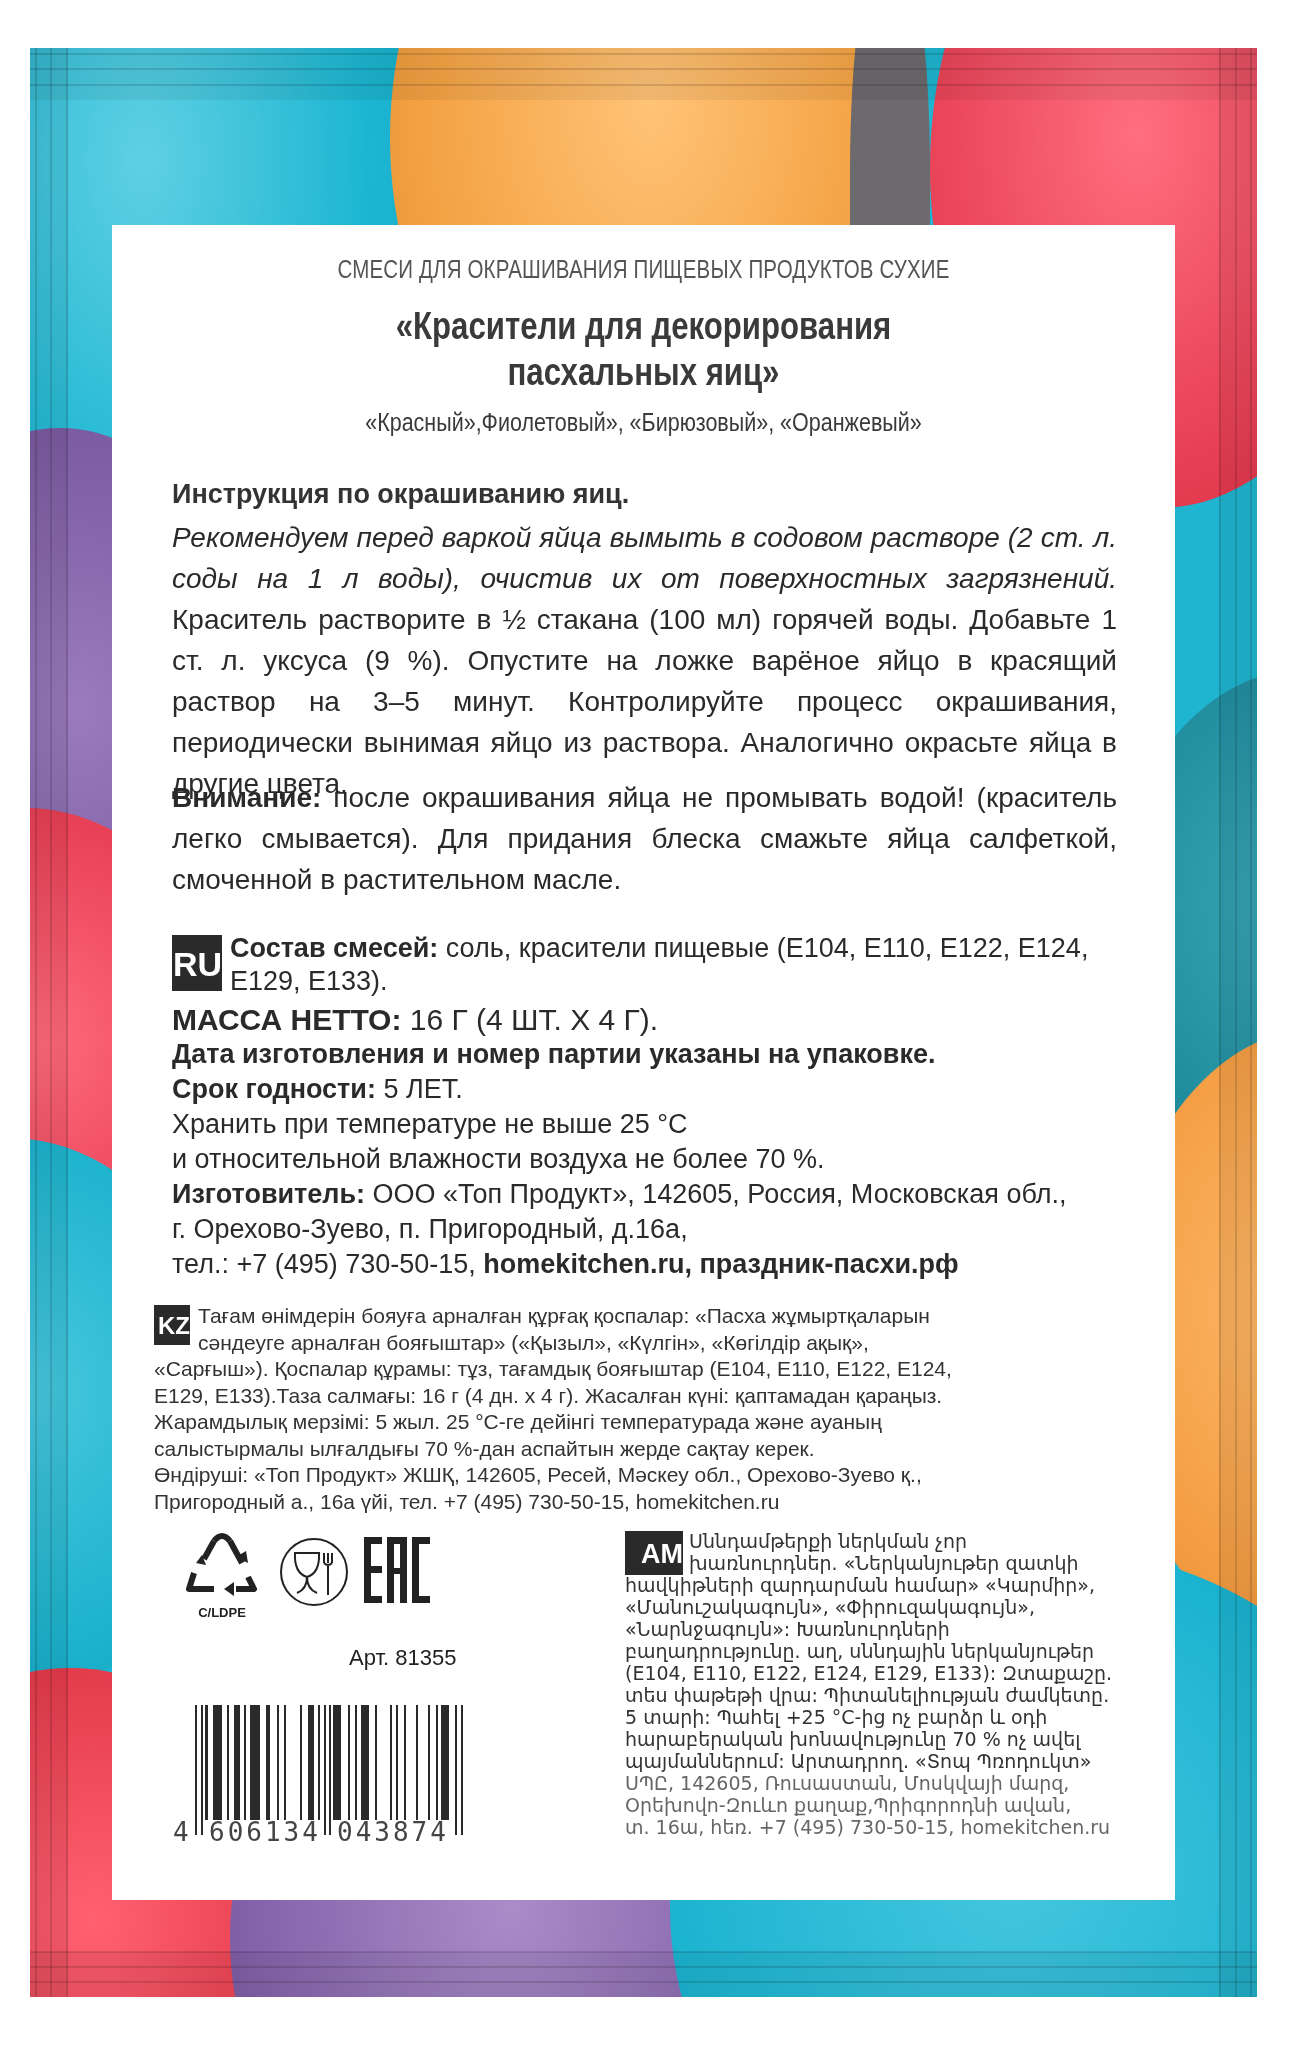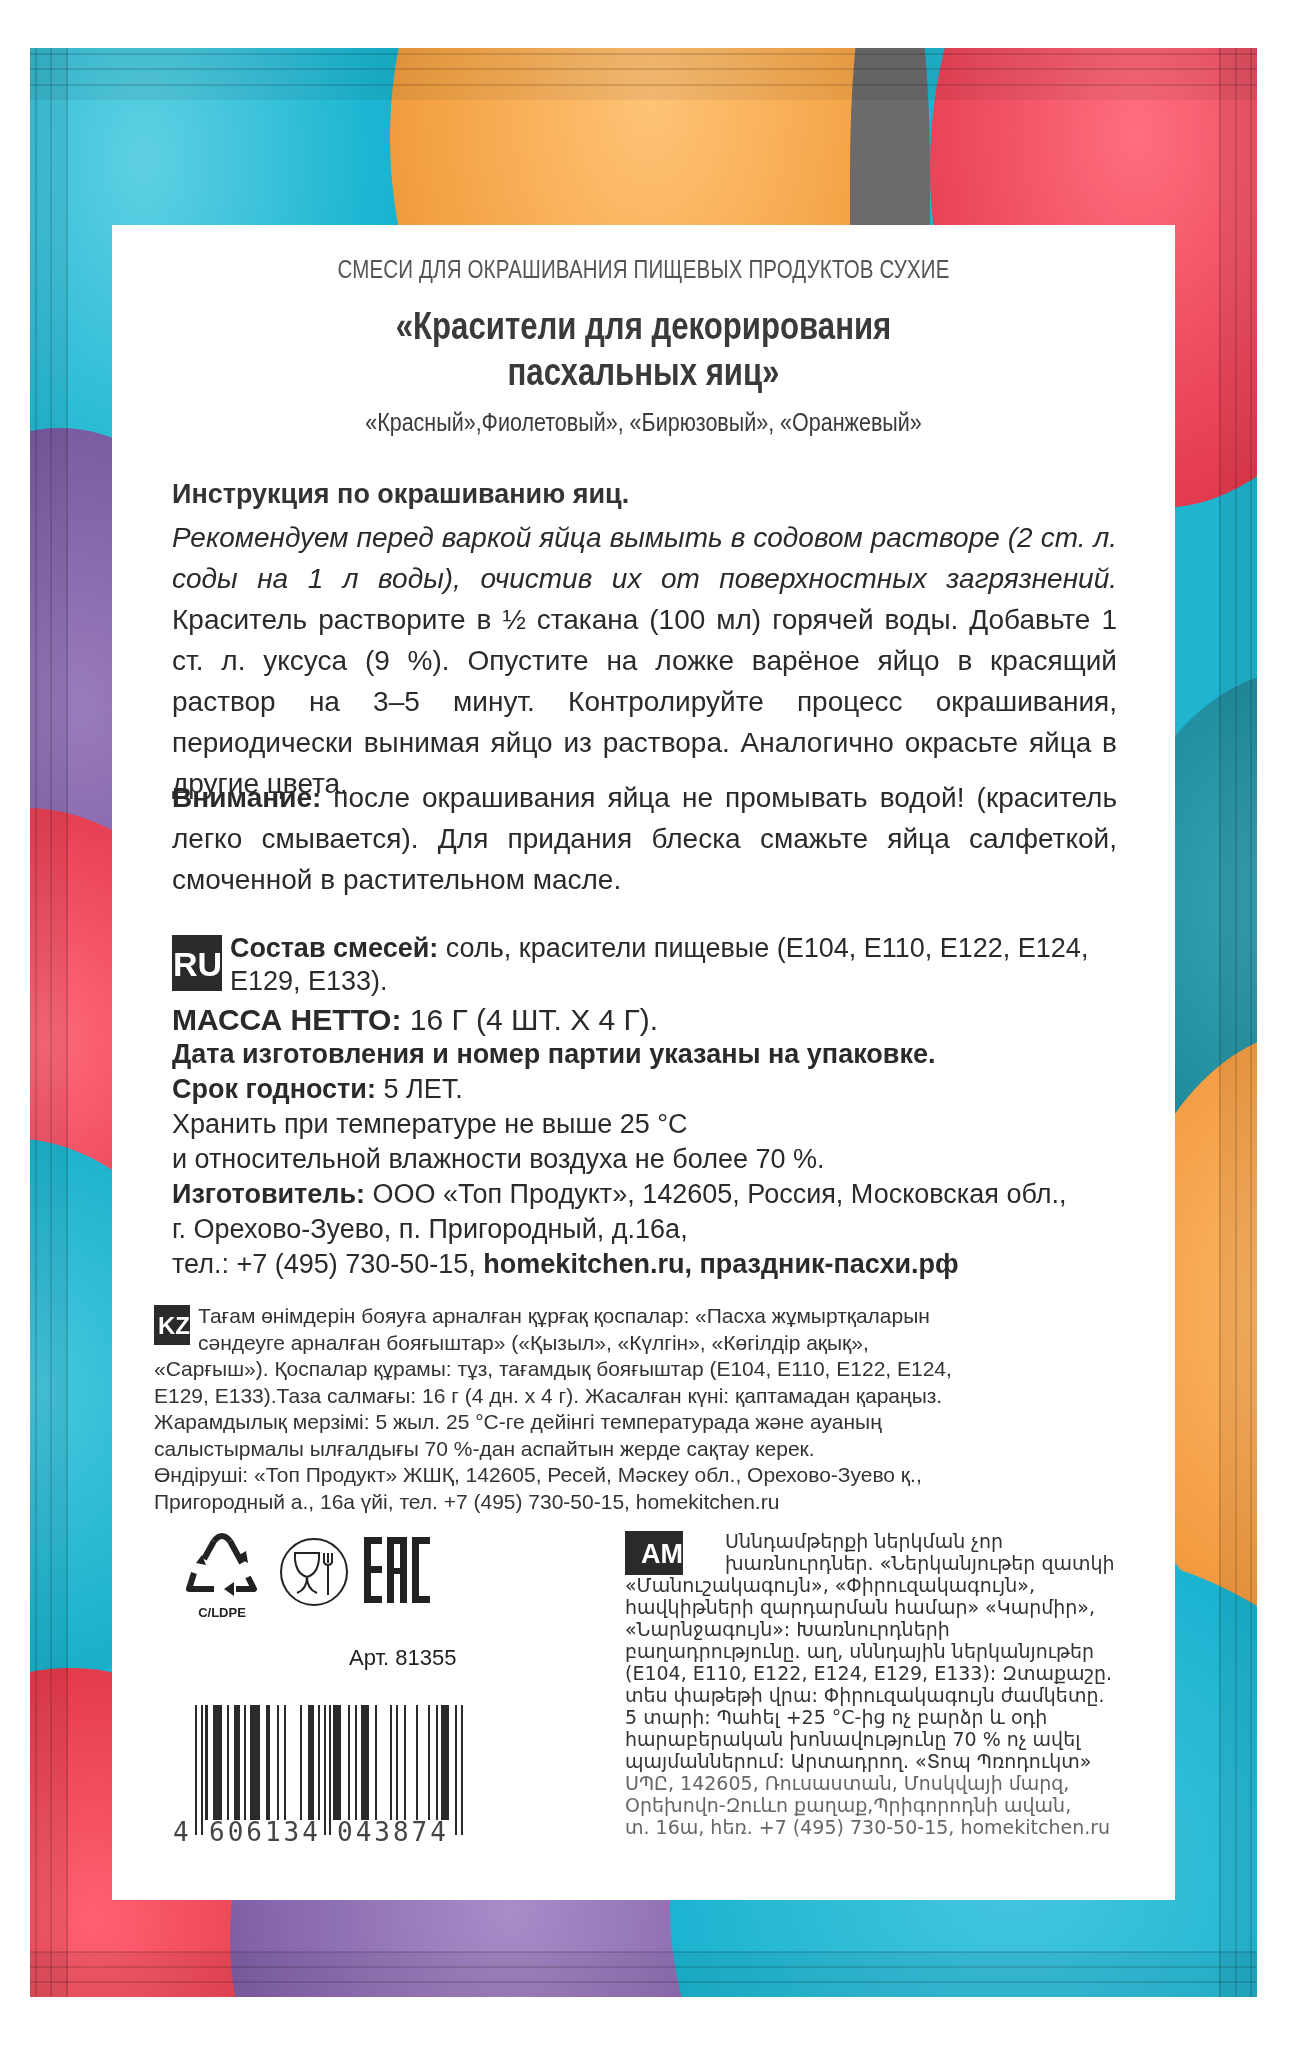--- a/index.html
+++ b/index.html
@@ -68,21 +68,21 @@
   .kz-first { padding-left: 44px; }
 
   .icons { top: 1308px; left: 72px; height: 90px; width: 240px; }
   .art { top: 1420px; left: 237px; font-size: 22px; color: #222; }
   .barcode { top: 1480px; left: 55px; width: 330px; height: 160px; }
   .barcode-digits { font-family: "DejaVu Sans Mono", monospace; font-size: 26px; color: #444; letter-spacing: 3px; }
 
   .am-block { top: 1305px; left: 513px; width: 540px; }
   .am-badge { position: absolute; left: 0; top: 1px; width: 58px; height: 44px; line-height: 46px; font-size: 27px; }
   .am-text { font-family: "DejaVu Sans", sans-serif; font-size: 19px; line-height: 22px; color: #333; }
-  .am-first { padding-left: 64px; margin-left: 36px; }
+  .am-first { padding-left: 64px; }
   .am-text .faded { color: #666; }
 </style>
 </head>
 <body>
 
 <div class="package">
 
   <div class="egg" style="left:-120px;top:-200px;width:520px;height:780px;background:radial-gradient(ellipse at 45% 40%,#5fd0e3 0%,#1db6d2 55%,#0f9fbb 100%);"></div>
   <div class="egg" style="left:360px;top:-260px;width:520px;height:700px;background:radial-gradient(ellipse at 50% 45%,#ffc377 0%,#f5a548 55%,#e48b2a 100%);"></div>
   <div class="egg" style="left:900px;top:-220px;width:460px;height:680px;background:radial-gradient(ellipse at 45% 45%,#ff6f7f 0%,#ea4559 55%,#d8283c 100%);"></div>
@@ -260,26 +260,26 @@
       <span style="position:absolute;left:42px;">606134</span>
       <span style="position:absolute;left:170px;">043874</span>
     </div>
   </div>
 
   <div class="abs am-block">
     <span class="lang-badge am-badge">AM</span>
     <div class="am-text">
       <div class="am-first">Սննդամթերքի ներկման չոր</div>
       <div class="am-first">խառնուրդներ. «Ներկանյութեր զատկի</div>
+      <div>հավկիթների զարդարման համար» «Կարմիր»,</div>
       <div>«Մանուշակագույն», «Փիրուզակագույն»,</div>
-      <div>հավկիթների զարդարման համար» «Կարմիր»,</div>
       <div>«Նարնջագույն»: Խառնուրդների</div>
       <div>բաղադրությունը. աղ, սննդային ներկանյութեր</div>
       <div>(E104, E110, E122, E124, E129, E133): Զտաքաշը.</div>
-      <div>տես փաթեթի վրա: Փիրուզակագույն ժամկետը.</div>
+      <div>տես փաթեթի վրա: Պիտանելիության ժամկետը.</div>
       <div>5 տարի: Պահել +25 °С-ից ոչ բարձր և օդի</div>
       <div>հարաբերական խոնավությունը 70 % ոչ ավել</div>
       <div>պայմաններում: Արտադրող. «Տոպ Պռոդուկտ»</div>
       <div class="faded">ՍՊԸ, 142605, Ռուսաստան, Մոսկվայի մարզ,</div>
       <div class="faded">Օրեխովո-Զուևո քաղաք,Պրիգորոդնի ավան,</div>
       <div class="faded">տ. 16ա, հեռ. +7 (495) 730-50-15, homekitchen.ru</div>
     </div>
   </div>
 
 </div>

